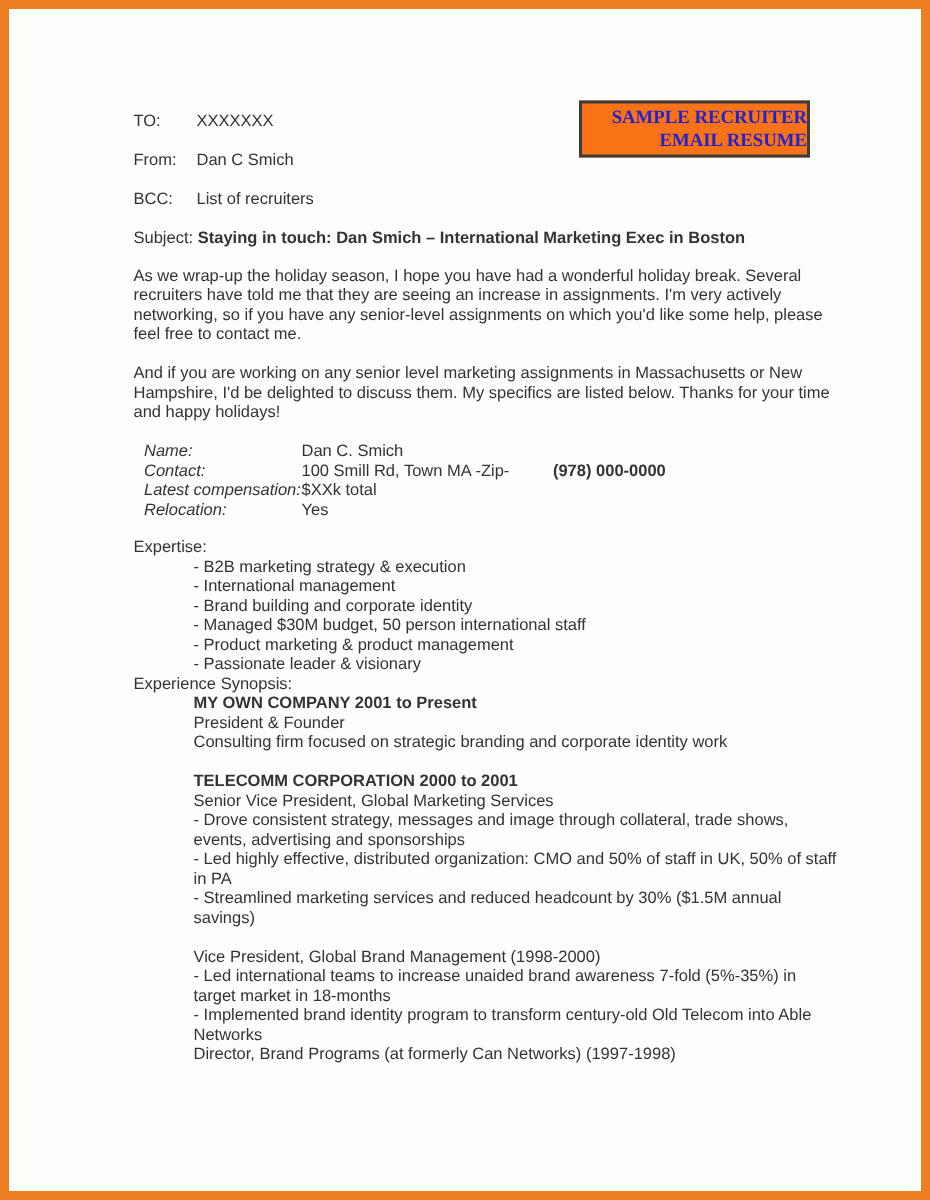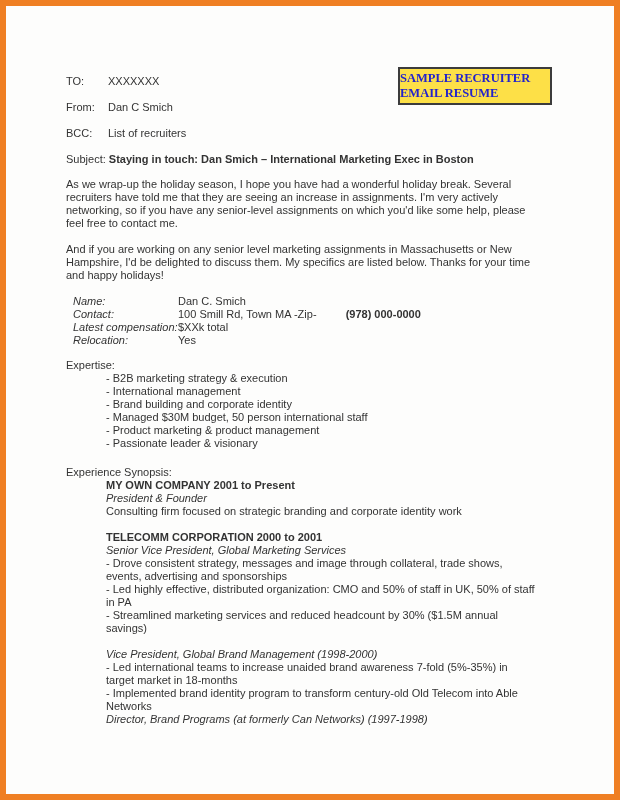--- a/index.html
+++ b/index.html
@@ -8,45 +8,45 @@
     width:620px; height:800px;
     box-sizing:border-box;
     border:6px solid var(--border-color,#EF7F23);
     background:var(--page-bg,#FDFDFC);
     font-family:"Liberation Sans", sans-serif;
     font-size:11px; line-height:13px;
     color:var(--text-color,#333333);
     overflow:hidden;
   }
   .stamp {
-    position:absolute; left:392px; top:61px; width:150px;
+    position:absolute; left:380px; top:61px; width:150px;
     border:2px solid var(--stamp-border,#3C3C3C);
-    background:#fde047;
-    text-align:left;
+    background:#f97316;
+    text-align:right;
     font-family:"Liberation Serif", serif;
     font-weight:bold;
     font-size:12.5px; line-height:14.5px;
     color:var(--stamp-color,#2323CC);
     padding:2px 0 3px 0;
   }
-  .content { position:absolute; left:60px; top:69px; width:472px; }
+  .content { position:absolute; left:83px; top:69px; width:472px; }
   .hdr-row { display:flex; margin-bottom:13px; }
   .hdr-label { width:42px; flex:none; }
   .subject-row { margin-bottom:12px; }
   .subject-row b { font-weight:bold; }
   .para { margin:0 0 13px 0; }
   .specifics { margin:10px 0 12px 0; padding-left:7px; }
   .spec-row { display:flex; }
   .spec-label { font-style:italic; width:105px; flex:none; }
   .spec-value b { font-weight:bold;margin-left:26px; }
   .section-heading { margin:0; }
-  .expertise-items { padding-left:40px; margin-bottom:16px; }
+  .expertise-items { padding-left:40px; margin-bottom:0; }
   .entry { padding-left:40px; margin-bottom:13px; }
   .entry .company { font-weight:bold; }
-  .line-italic { font-style:italic; }
+  .line-italic { }
   .line-plain { font-style:normal; }
 </style>
 </head>
 <body>
 
 <div class="page" style="--border-color: #EF7F23; --page-bg: #FDFDFC; --text-color: #333333; --stamp-color: #2323CC; --stamp-border: #3C3C3C;">
 
   <div class="stamp">
     <div>SAMPLE RECRUITER</div>
     <div>EMAIL RESUME</div>

